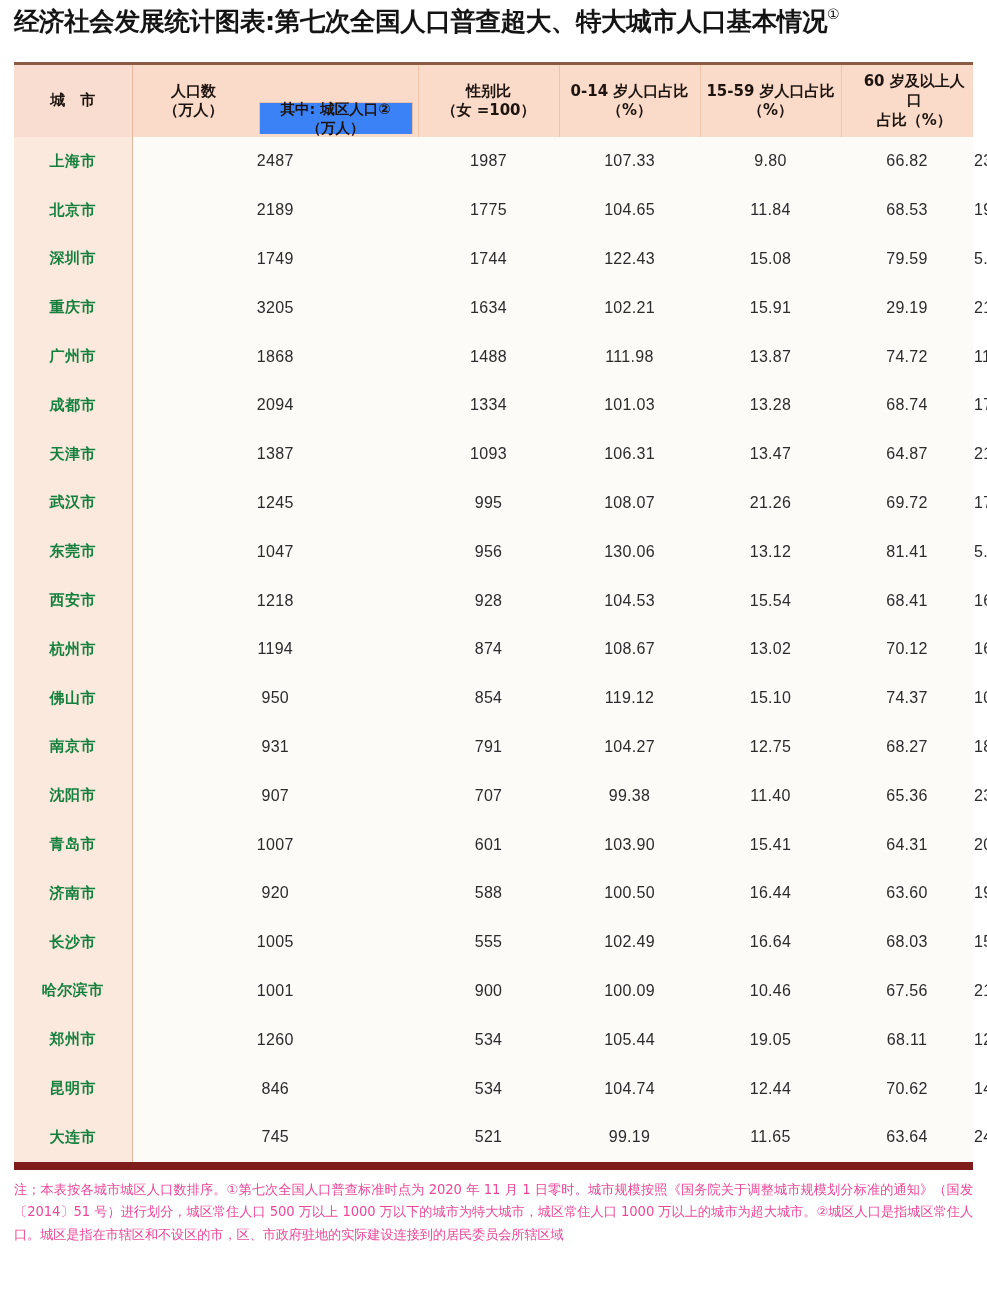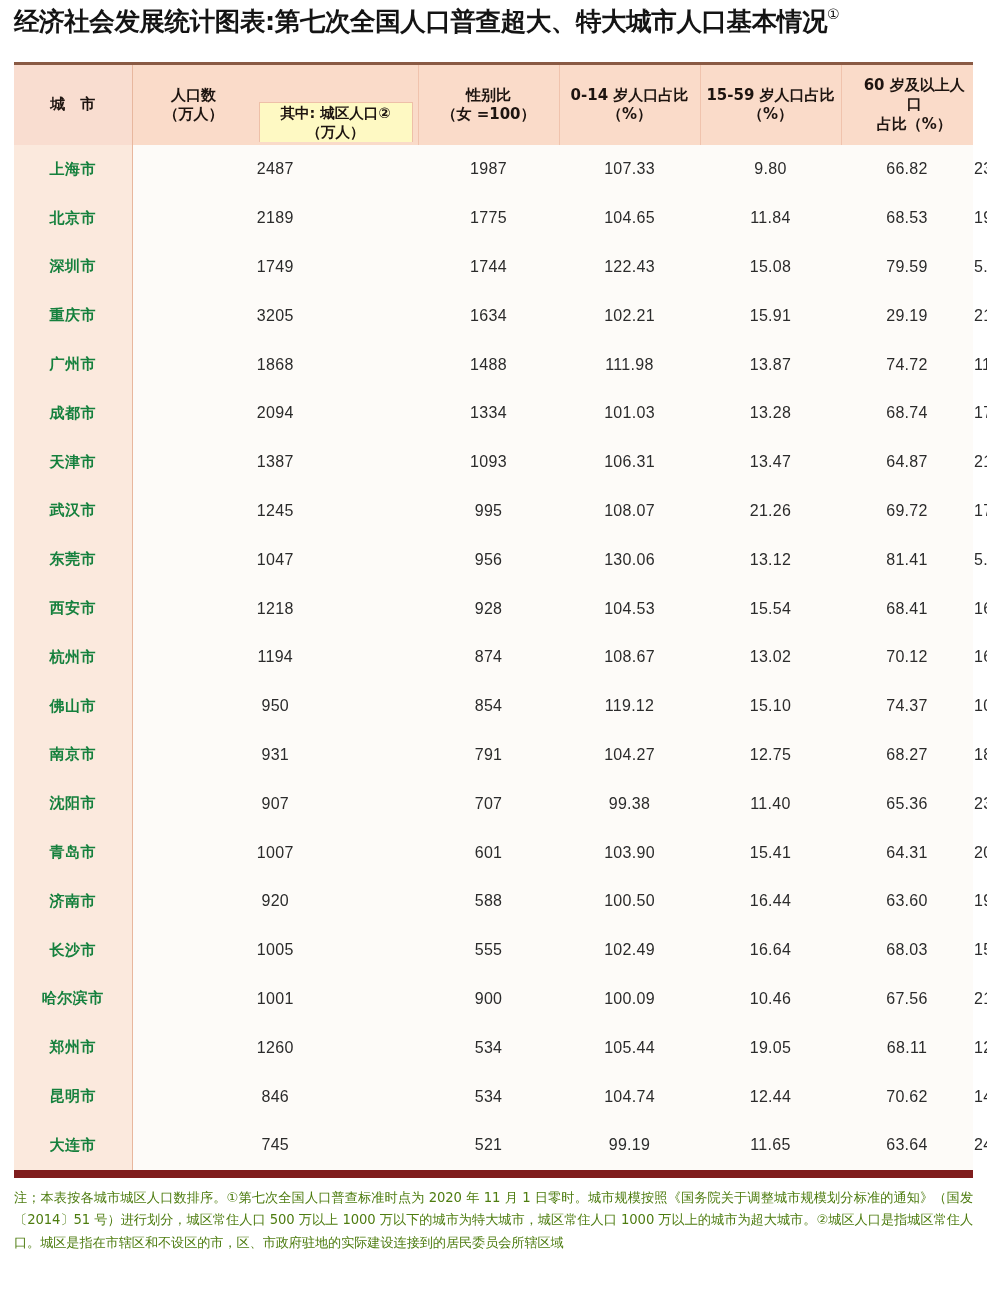--- a/index.html
+++ b/index.html
@@ -75,34 +75,34 @@
     text-indent: 5px;
     border-right: 1px solid #e8b79e;
   }
   
   th.pop-head {
     padding: 0;
     border-right: 1px solid #f0c3ad;
   }
   .pop-head-inner {
     display: flex;
-    height: 80px;
+    height: 72px;
     align-items: stretch;
   }
   .pop-head-main {
     flex: 0 0 122px;
     display: flex;
     align-items: center;
     justify-content: center;
     line-height: 1.30;
   }
   .pop-head-sub {
     flex: 1 1 auto;
     margin: 37px 5px 3px 4px;
-    background: #fef9c3;
+    background: #3b82f6;
     border: 1px solid #eec0a8;
     border-bottom: none;
     display: flex;
     align-items: center;
     justify-content: center;
     line-height: 1.30;
     font-size: 14.5px;
   }
 
   
@@ -124,21 +124,21 @@
     border-right: 1px solid #e8b79e;
     letter-spacing: 0.5px;
     font-family: "DejaVu Sans", "Liberation Sans", sans-serif;
   }
 
   
   .note {
     margin: 9px 14px 0 14px;
     font-size: 13.2px;
     line-height: 1.72;
-    color: #4d7c0f;
+    color: #ec4899;
     text-align: justify;
     font-family: "DejaVu Sans", "Liberation Sans", sans-serif;
     letter-spacing: -0.1px;
   }
 </style>
 </head>
 <body>
 
 <div class="title-bar">
   <div class="title-text"><span>经济社会发展统计图表:第七次全国人口普查超大、特大城市人口基本情况</span><span class="title-sup">①</span></div>

